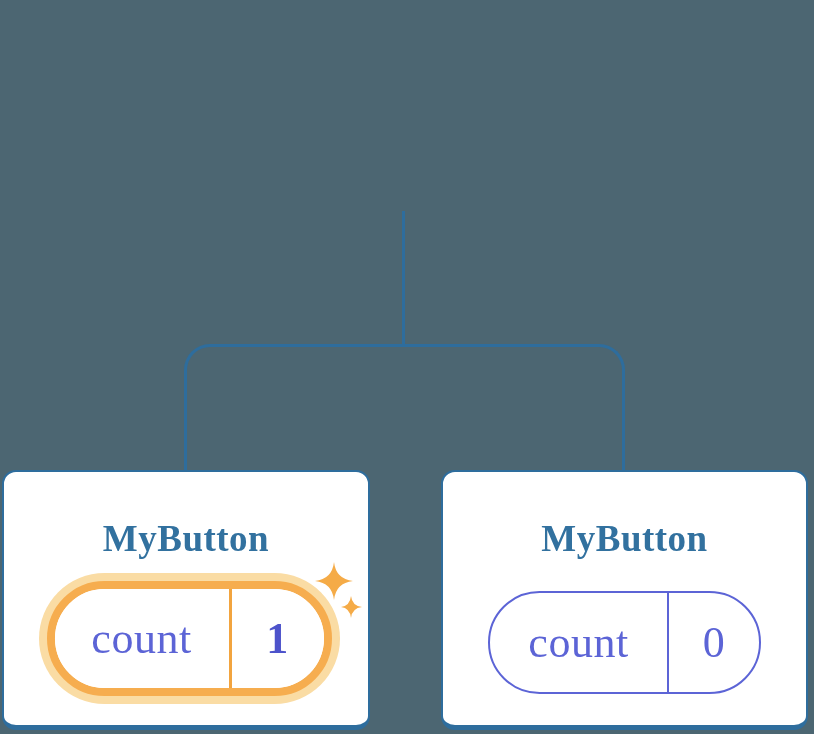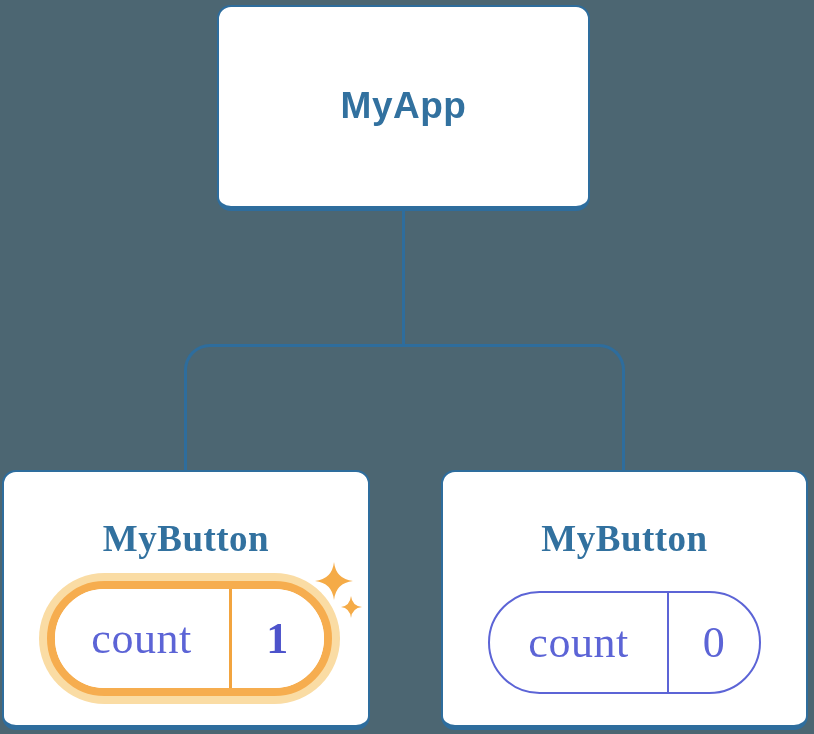--- a/index.html
+++ b/index.html
@@ -111,23 +111,20 @@
   .sparkles{
     position:absolute;left:314px;top:561px;width:56px;height:62px;
     pointer-events:none;
   }
 </style>
 </head>
 <body>
 
 <div class="canvas">
 
-  <div class="node root">
-    <span class="node-label">MyApp</span>
-  </div>
 
   <div class="stem"></div>
   <div class="bracket"></div>
 
   <div class="node child left">
     <span class="node-label">MyButton</span>
     <div class="halo">
       <div class="ringwrap">
         <div class="pill orange">
           <div class="cell key">

